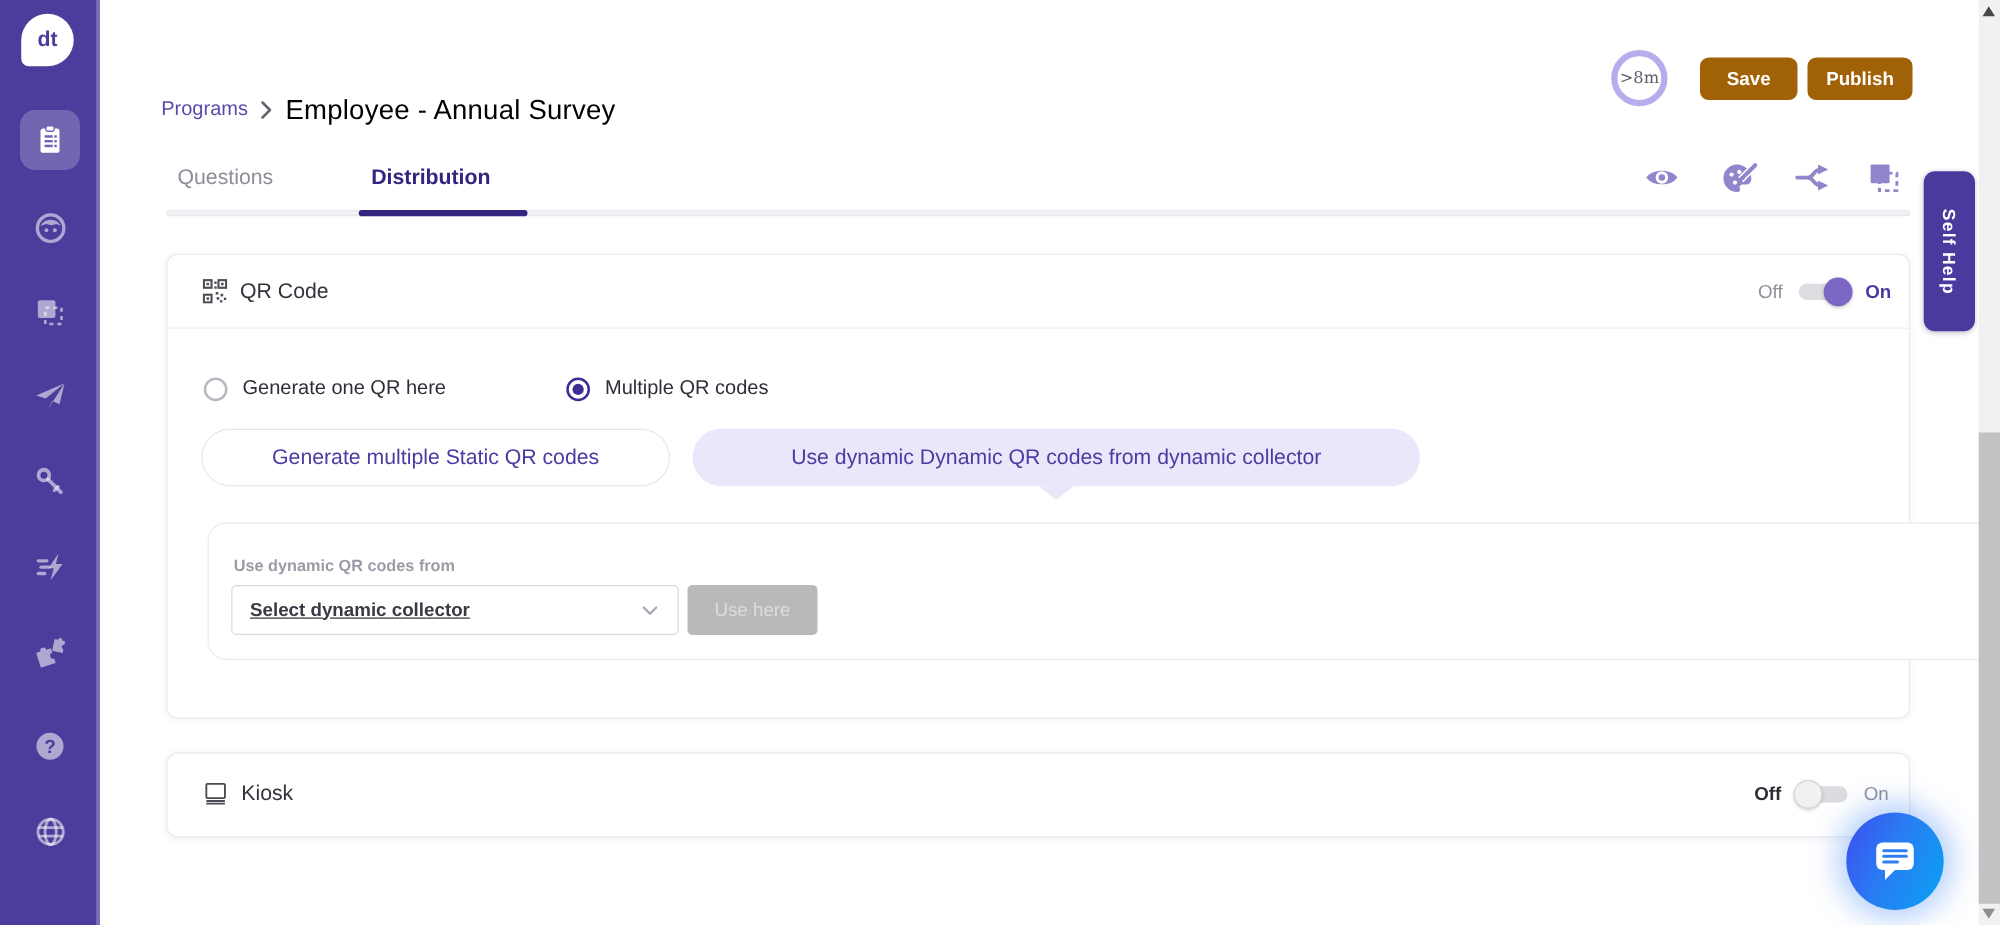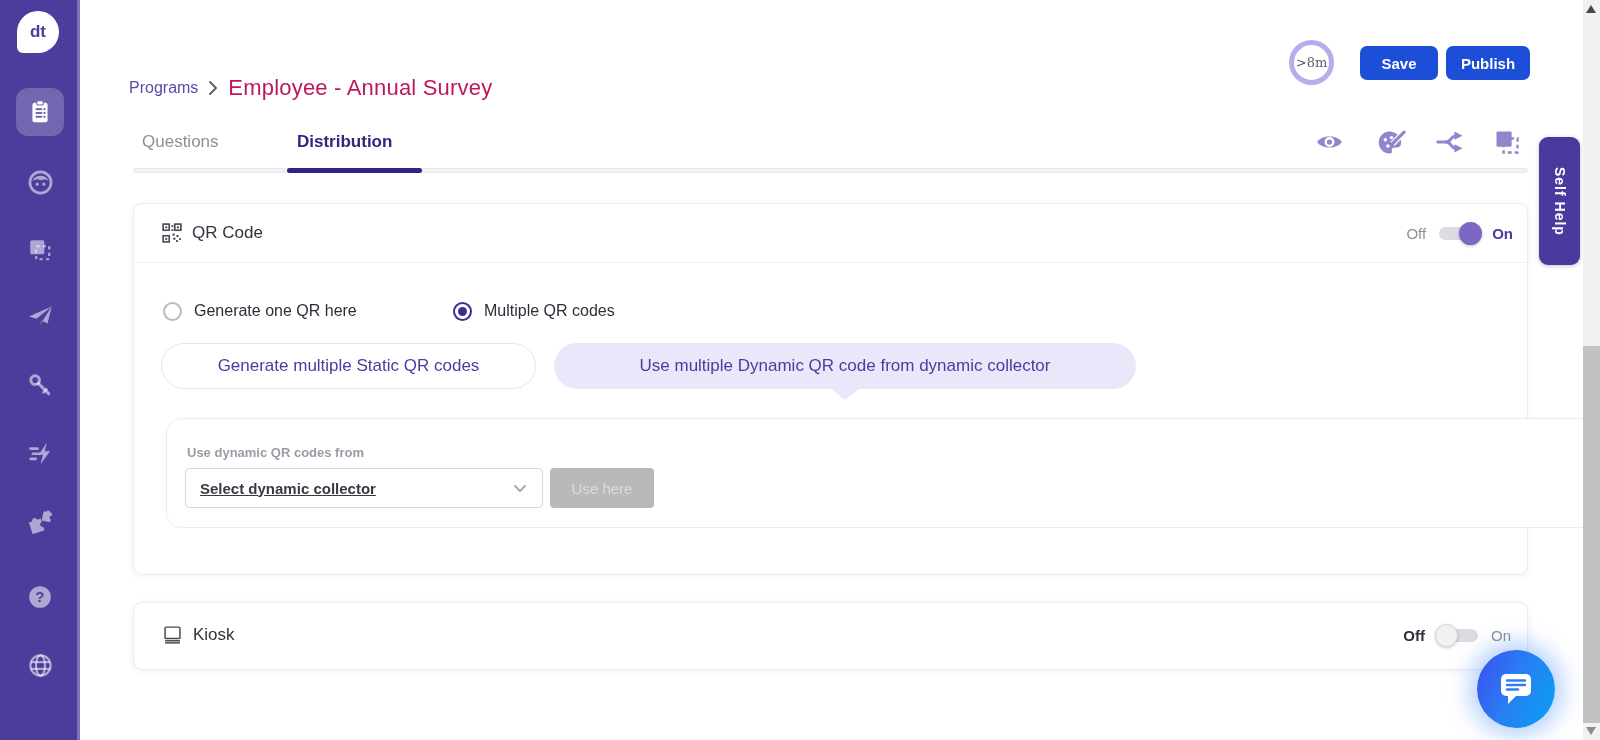--- a/index.html
+++ b/index.html
@@ -12,25 +12,25 @@
   .sidebar::after { content:''; position:absolute; right:0; top:0; width:3px; height:100%; background:rgba(255,255,255,.28); }
   .logo { left:17px; top:11px; width:42px; height:42px; background:#fff; border-radius:50% 50% 50% 6px;
           display:flex; align-items:center; justify-content:center; color:#4c3c9c; font-weight:bold; font-size:17px; }
   .side-tile { left:16px; top:88px; width:48px; height:48px; background:rgba(255,255,255,.22); border-radius:12px;
                display:flex; align-items:center; justify-content:center; }
   .side-item { left:0; width:80px; height:44px; display:flex; align-items:center; justify-content:center; cursor:pointer; }
 
   
   .breadcrumb { left:129px; top:47px; display:flex; align-items:center; gap:10px;margin-top:28px; }
   .bc-parent { color:#5a49a8; font-size:16px; cursor:pointer; }
-  .bc-title  { color:#be185d; font-size:22px; letter-spacing:.2px; }
+  .bc-title  { color:#000000; font-size:22px; letter-spacing:.2px; }
   .timer-badge { left:1289px; top:40px; width:45px; height:45px; border-radius:50%; border:5px solid #b7aded;
                  display:flex; align-items:center; justify-content:center; background:#fff;
                  font-family:"DejaVu Serif",serif; font-size:13px; color:#5c5c68; }
-  .btn { top:46px; height:34px; border-radius:7px; background:#1d4ed8; color:#fff; font-size:15px; font-weight:bold;
+  .btn { top:46px; height:34px; border-radius:7px; background:#a16207; color:#fff; font-size:15px; font-weight:bold;
          display:flex; align-items:center; justify-content:center; cursor:pointer; border:none; }
 
   
   .tab { top:132px; font-size:17px; cursor:pointer; }
   .tab-track { left:133px; top:168px; width:1395px; height:5px; background:#f1f1f5; border:1px solid #e7e7ee; border-radius:3px; }
   .tab-indicator { left:287px; top:168px; width:135px; height:5px; background:#33247f; border-radius:3px; }
   .toolbar-ic { cursor:pointer; }
 
   .self-help { left:1539px; top:137px; width:41px; height:128px; background:#4b3a9e; border-radius:9px;
                display:flex; align-items:center; justify-content:center; cursor:pointer; box-shadow:0 1px 4px rgba(20,20,60,.25); }
@@ -262,21 +262,21 @@
     <div class="radio-group" style="left:29px;top:95px">
       <span class="radio"></span>
       <span class="radio-label">Generate one QR here</span>
     </div>
     <div class="radio-group" style="left:319px;top:95px">
       <span class="radio sel"></span>
       <span class="radio-label">Multiple QR codes</span>
     </div>
 
     <div class="pill pill-static">Generate multiple Static QR codes</div>
-    <div class="pill pill-dynamic">Use multiple Dynamic QR code from dynamic collector</div>
+    <div class="pill pill-dynamic">Use dynamic Dynamic QR codes from dynamic collector</div>
     <div class="pill-caret"></div>
 
     <div class="panel">
       <div class="panel-label">Use dynamic QR codes from</div>
       <div class="select">
         <span class="select-value">Select dynamic collector</span>
         <svg width="16" height="16" viewBox="0 0 16 16">
           <polyline points="3,6 8,11 13,6" fill="none" stroke="#a6a6b0" stroke-width="1.8" stroke-linecap="round" stroke-linejoin="round"></polyline>
         </svg>
       </div>

